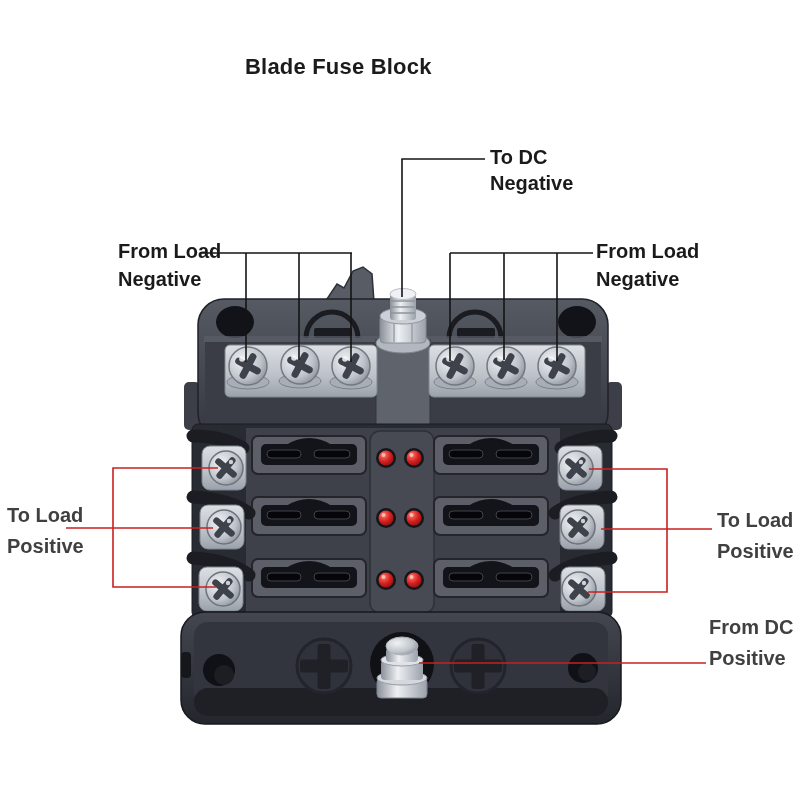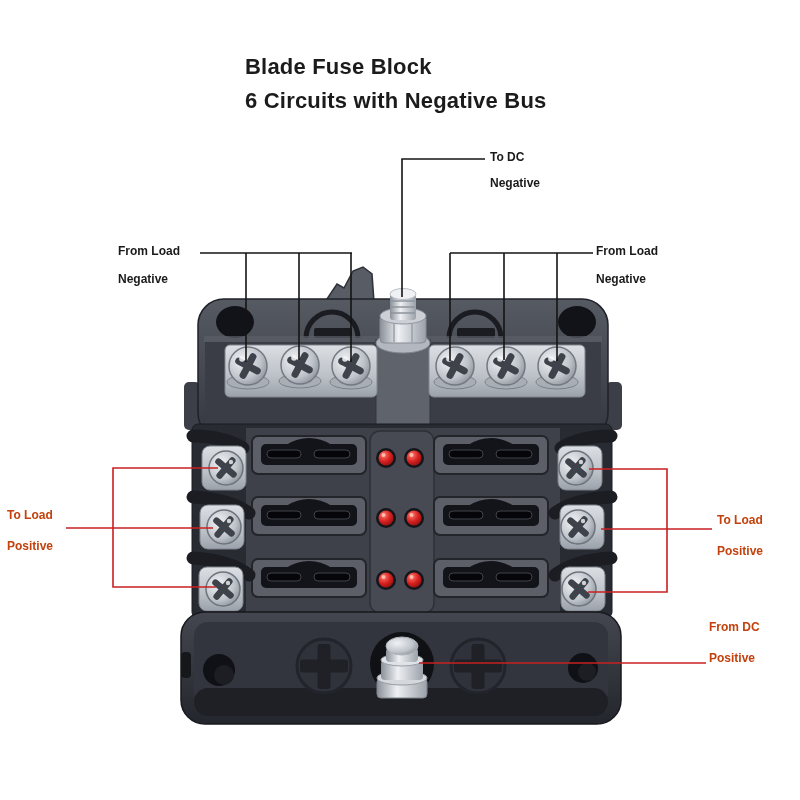--- a/index.html
+++ b/index.html
@@ -1,23 +1,23 @@
 <!DOCTYPE html>
 <html><head>
 <meta charset="utf-8">
 <style>
   html,body{margin:0;padding:0;}
   body{font-family:"Liberation Sans",sans-serif;background:#ffffff;}
   .stage{position:relative;width:800px;height:800px;background:#ffffff;overflow:hidden;}
   .stage svg.art{position:absolute;left:0;top:0;}
   .title{position:absolute;left:245px;top:50px;font-size:22px;line-height:34px;
          font-weight:bold;color:#1b1b1b;letter-spacing:.2px;}
-  .lbl{position:absolute;font-weight:bold;font-size:12px;line-height:28px;white-space:nowrap;}
+  .lbl{position:absolute;font-weight:bold;font-size:20px;line-height:28px;white-space:nowrap;}
   .lbl.black{color:#1a1a1a;}
-  .lbl.red{color:#c2410c;line-height:31px;}
+  .lbl.red{color:#404040;line-height:31px;}
   .lbl-to-dc{left:490px;top:144px;line-height:26px;}
   .lbl-fln-left{left:118px;top:237px;}
   .lbl-fln-right{left:596px;top:237px;}
   .lbl-tlp-left{left:7px;top:500px;}
   .lbl-tlp-right{left:717px;top:505px;}
   .lbl-fdp{left:709px;top:612px;line-height:30px;}
 </style>
 </head>
 <body>
 
@@ -210,21 +210,20 @@
     </g>
     <g fill="none" stroke="#c92020" stroke-width="1.6">
       <path d="M218,468 L113,468 L113,587 L216,587 M66,528 L213,528"></path>
       <path d="M589,469 L667,469 L667,592 L588,592 M601,529 L712,529"></path>
       <path d="M419,663 L706,663"></path>
     </g>
   </svg>
 
   <div class="title">
     <div>Blade Fuse Block</div>
-    <div>6 Circuits with Negative Bus</div>
   </div>
 
   <div class="lbl black lbl-to-dc">
     <div>To DC</div>
     <div>Negative</div>
   </div>
 
   <div class="lbl black lbl-fln-left">
     <div>From Load</div>
     <div>Negative</div>

